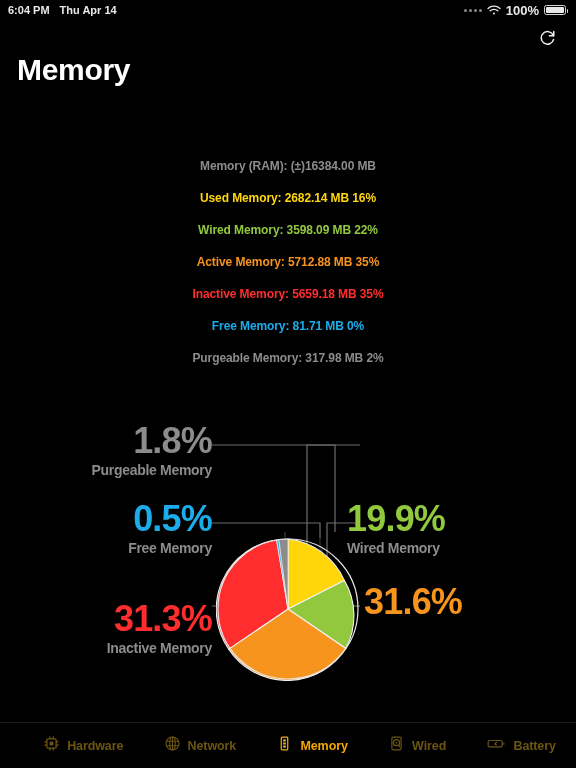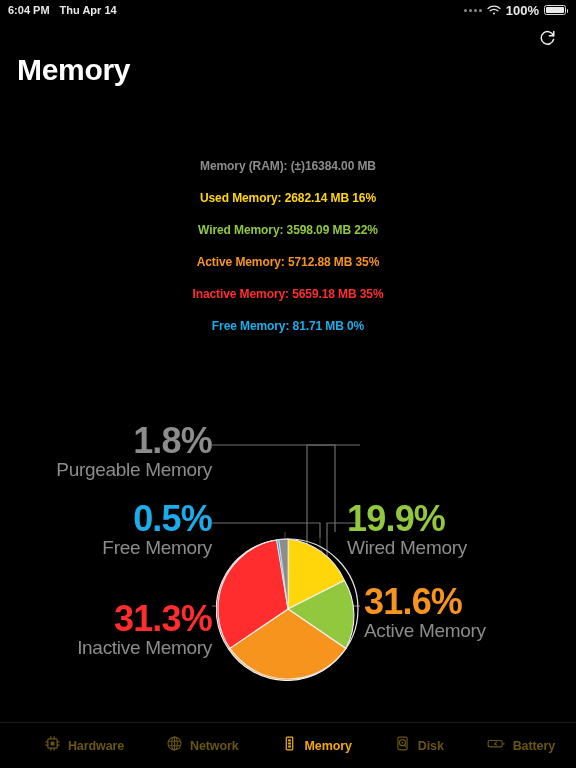--- a/index.html
+++ b/index.html
@@ -56,21 +56,21 @@
   }
 
   
   .chart-area { position: absolute; top: 410px; left: 0; width: 576px; height: 300px; }
   .pie-wrap { position: absolute; left: 216px; top: 127px; width: 144px; height: 144px; }
   .pie-wrap svg { display: block; }
   .leaders { position: absolute; left: 0; top: 0; width: 576px; height: 300px; pointer-events: none; }
 
   .lbl { position: absolute; }
   .lbl .pct { font-size: 36px; font-weight: 700; line-height: 34px; letter-spacing: -0.8px; }
-  .lbl .nm  { font-size: 19px; font-weight: 400; color: #8c8c8c; line-height: 24px; letter-spacing: -0.3px; }
+  .lbl .nm  { font-size: 14px; font-weight: 700; color: #8c8c8c; line-height: 24px; letter-spacing: -0.3px; }
   .lbl.right { text-align: left; }
   .lbl.left  { text-align: right; }
 
   
   .tabbar {
     position: absolute; bottom: 0; left: 0; width: 576px; height: 46px;
     border-top: 1px solid #1b1b1b;
     display: flex; align-items: center; justify-content: space-around;
     background: #000;
     padding-left: 23px;
@@ -121,20 +121,21 @@
   </div>
   <div class="page-title">Memory</div>
 
   <div class="stats">
     <div class="stat-line" style="color:#8c8c8c">Memory (RAM): (±)16384.00 MB</div>
     <div class="stat-line" style="color:#ffd60a">Used Memory: 2682.14 MB 16%</div>
     <div class="stat-line" style="color:#92c83e">Wired Memory: 3598.09 MB 22%</div>
     <div class="stat-line" style="color:#f7941e">Active Memory: 5712.88 MB 35%</div>
     <div class="stat-line" style="color:#ff2d2d">Inactive Memory: 5659.18 MB 35%</div>
     <div class="stat-line" style="color:#1badeb">Free Memory: 81.71 MB 0%</div>
+    <div class="stat-line" style="color:#8c8c8c">Purgeable Memory: 317.98 MB 2%</div>
   </div>
 
   <div class="chart-area">
 
     <svg class="leaders" viewBox="0 0 576 300">
       <g stroke="#6e6e6e" stroke-width="1.2" fill="none">
 
         <path d="M212 35 H335 V122"></path>
         <path d="M285 127 V122" stroke="#222"></path>
 
@@ -204,21 +205,20 @@
     </div>
 
 
     <div class="lbl right" style="left:347px; top:92px; width:212px;">
       <div class="pct" style="color:#92c83e">19.9%</div>
       <div class="nm">Wired Memory</div>
     </div>
 
     <div class="lbl right" style="left:364px; top:175px; width:212px;">
       <div class="pct" style="color:#f7941e">31.6%</div>
-      <div class="nm">Active Memory</div>
     </div>
   </div>
 
   <div class="tabbar">
 
     <div class="tab inactive">
       <span>
         <svg width="17" height="17" viewBox="0 0 20 20" fill="none" stroke="currentColor" stroke-width="1.5">
           <rect x="4.5" y="4.5" width="11" height="11" rx="1.5"></rect>
           <rect x="7.8" y="7.8" width="4.4" height="4.4" fill="currentColor" stroke="none"></rect>
@@ -253,21 +253,21 @@
 
     <div class="tab inactive">
       <span>
         <svg width="17" height="17" viewBox="0 0 20 20" fill="none" stroke="currentColor" stroke-width="1.4">
           <rect x="4.6" y="2.6" width="10.8" height="14.8" rx="1.4"></rect>
           <circle cx="10" cy="9" r="3.6"></circle>
           <circle cx="10" cy="9" r="1" fill="currentColor" stroke="none"></circle>
           <path d="M12.6 11.8l1.6 2.6"></path>
         </svg>
       </span>
-      <span class="tlabel">Disk</span>
+      <span class="tlabel">Wired</span>
     </div>
 
     <div class="tab inactive">
       <span>
         <svg width="20" height="17" viewBox="0 0 24 20" fill="none" stroke="currentColor" stroke-width="1.4">
           <rect x="2.6" y="6.4" width="16.8" height="7.6" rx="1.6"></rect>
           <path d="M21.4 9v2.4"></path>
           <path d="M12.6 8.4l-2.2 2.2 2.2 1.2" stroke-linejoin="round" stroke-linecap="round"></path>
         </svg>
       </span>

